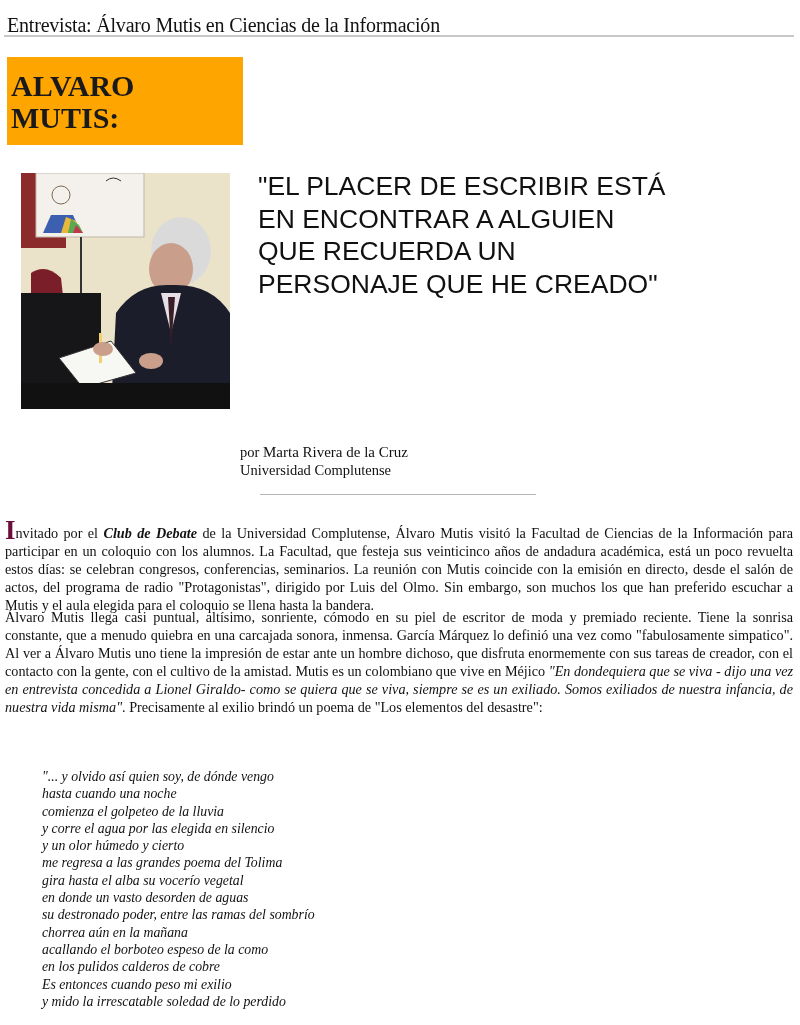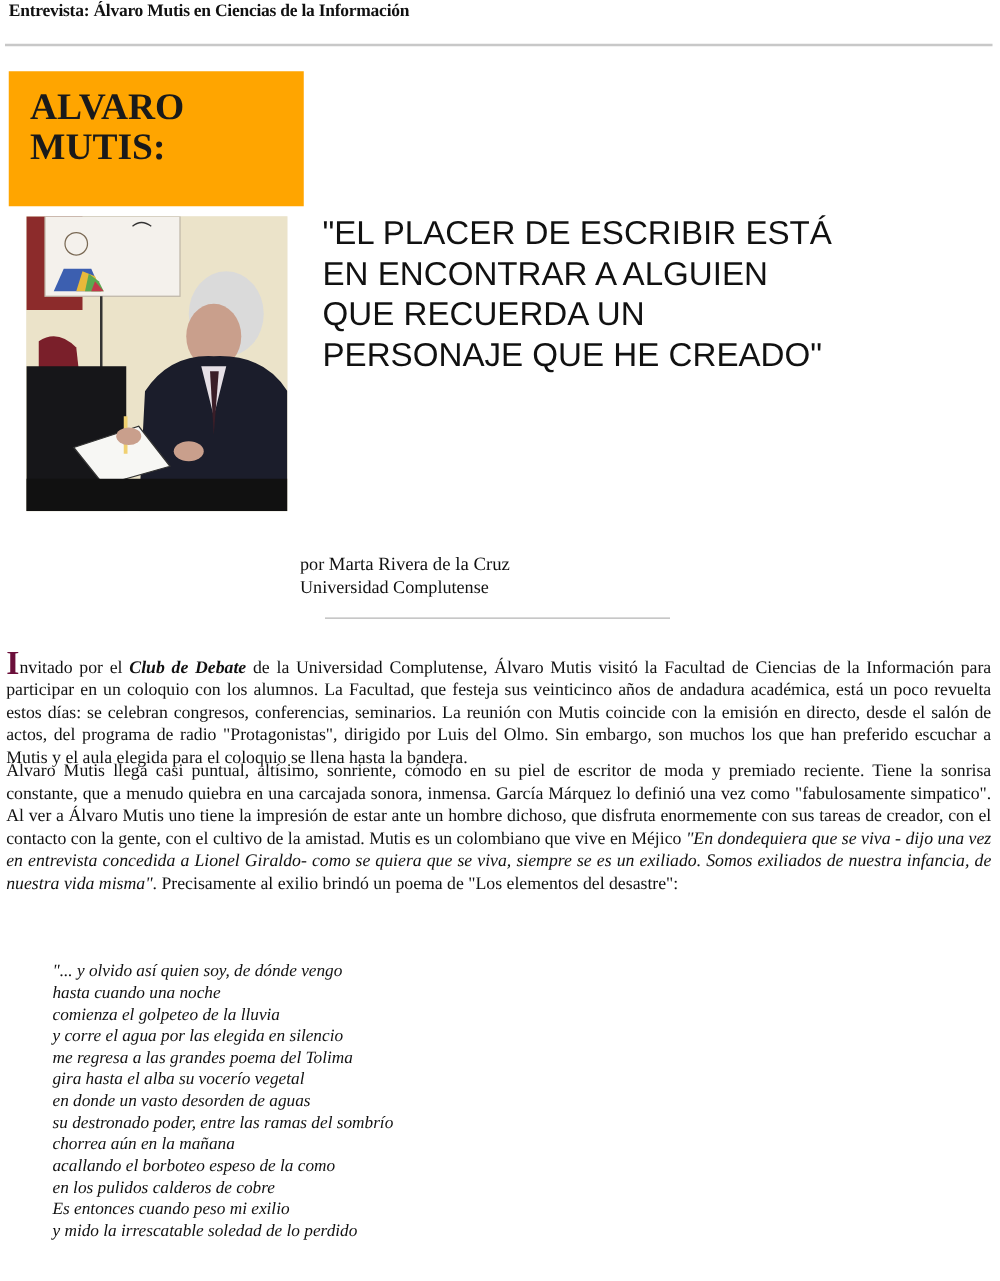--- a/index.html
+++ b/index.html
@@ -1,30 +1,30 @@
 <!DOCTYPE html>
 <html><head>
   <meta charset="utf-8">
   <style>
     html, body { margin: 0; padding: 0; background: #ffffff; }
     body {
       width: 800px; height: 1025px; overflow: hidden; position: relative;
       font-family: "Liberation Serif", "DejaVu Serif", serif; color: #111;
     }
     .page-title {
-      position: absolute; left: 7px; top: 2px;
-      font-size: 14px; font-weight: bold; letter-spacing: -0.2px;
+      position: absolute; left: 7px; top: 14px;
+      font-size: 20px; font-weight: normal; letter-spacing: -0.2px;
     }
     .top-rule {
       position: absolute; left: 4px; top: 35px; width: 790px; height: 0;
       border-top: 2px solid #c8c8c8;
     }
     .name-box {
-      position: absolute; left: 7px; top: 57px; width: 236px; height: 108px;
-      background: #ffa500; box-sizing: border-box; padding: 13px 0 0 17px;
+      position: absolute; left: 7px; top: 57px; width: 236px; height: 88px;
+      background: #ffa500; box-sizing: border-box; padding: 13px 0 0 4px;
     }
     .name-box .line {
       display: block; font-size: 30px; font-weight: bold; line-height: 32px; color: #1a1a1a;
     }
     .photo {
       position: absolute; left: 21px; top: 173px; width: 209px; height: 236px;
       overflow: hidden; background: #ece6d2;
     }
     .headline {
       position: absolute; left: 258px; top: 170px; width: 540px;
@@ -112,20 +112,21 @@
 
 <div class="para p1"><span class="dropcap">I</span><span>nvitado por el </span><b>Club de Debate</b><span> de la Universidad Complutense, Álvaro Mutis visitó la Facultad de Ciencias de la Información para participar en un coloquio con los alumnos. La Facultad, que festeja sus veinticinco años de andadura académica, está un poco revuelta estos días: se celebran congresos, conferencias, seminarios. La reunión con Mutis coincide con la emisión en directo, desde el salón de actos, del programa de radio "Protagonistas", dirigido por Luis del Olmo. Sin embargo, son muchos los que han preferido escuchar a Mutis y el aula elegida para el coloquio se llena hasta la bandera.</span></div>
 
 <div class="para p2"><span>Álvaro Mutis llega casi puntual, altísimo, sonriente, cómodo en su piel de escritor de moda y premiado reciente. Tiene la sonrisa constante, que a menudo quiebra en una carcajada sonora, inmensa. García Márquez lo definió una vez como "fabulosamente simpatico". Al ver a Álvaro Mutis uno tiene la impresión de estar ante un hombre dichoso, que disfruta enormemente con sus tareas de creador, con el contacto con la gente, con el cultivo de la amistad. Mutis es un colombiano que vive en Méjico </span><i>"En dondequiera que se viva - dijo una vez en entrevista concedida a Lionel Giraldo- como se quiera que se viva, siempre se es un exiliado. Somos exiliados de nuestra infancia, de nuestra vida misma"</i><span>. Precisamente al exilio brindó un poema de "Los elementos del desastre":</span></div>
 
 <div class="poem">
   <span class="pl">"... y olvido así quien soy, de dónde vengo</span>
   <span class="pl">hasta cuando una noche</span>
   <span class="pl">comienza el golpeteo de la lluvia</span>
   <span class="pl">y corre el agua por las elegida en silencio</span>
+  <span class="pl">y un olor húmedo y cierto</span>
   <span class="pl">me regresa a las grandes poema del Tolima</span>
   <span class="pl">gira hasta el alba su vocerío vegetal</span>
   <span class="pl">en donde un vasto desorden de aguas</span>
   <span class="pl">su destronado poder, entre las ramas del sombrío</span>
   <span class="pl">chorrea aún en la mañana</span>
   <span class="pl">acallando el borboteo espeso de la como</span>
   <span class="pl">en los pulidos calderos de cobre</span>
   <span class="pl">Es entonces cuando peso mi exilio</span>
   <span class="pl">y mido la irrescatable soledad de lo perdido</span>
 </div>

